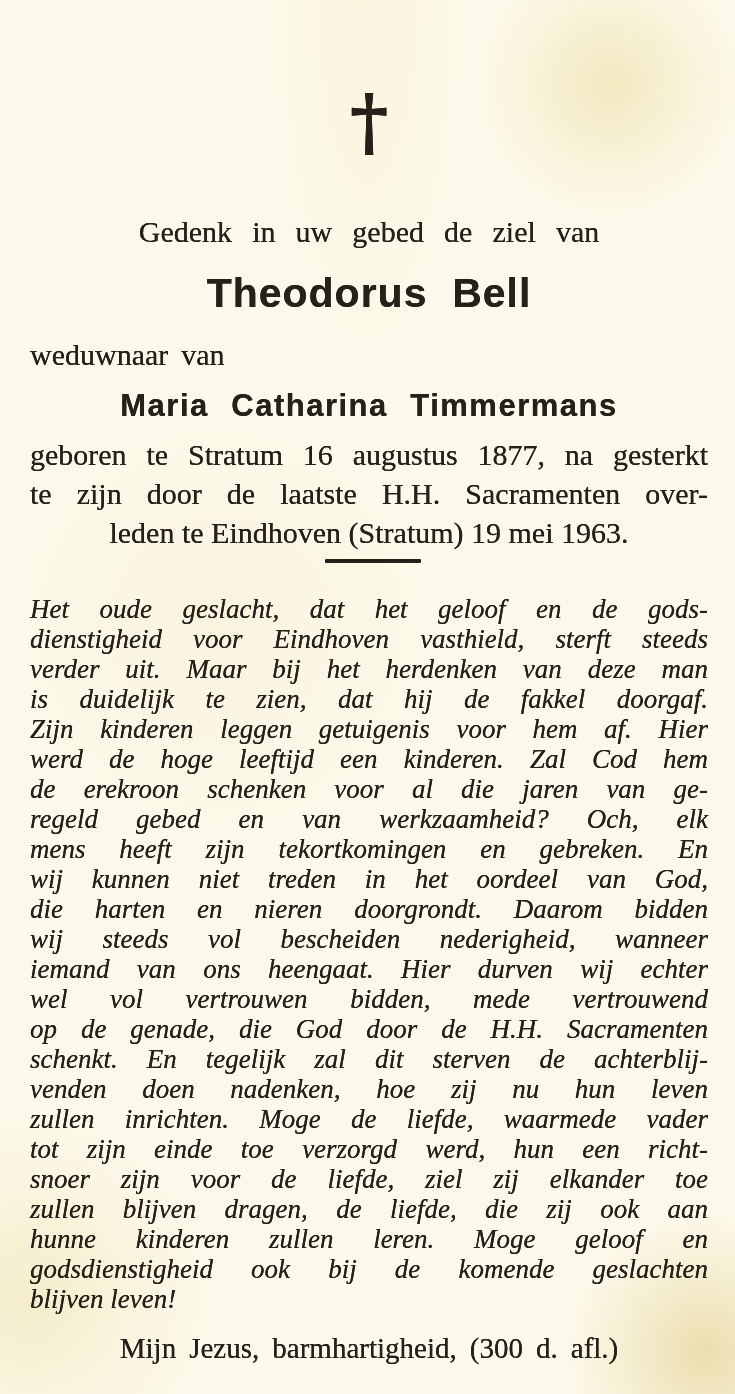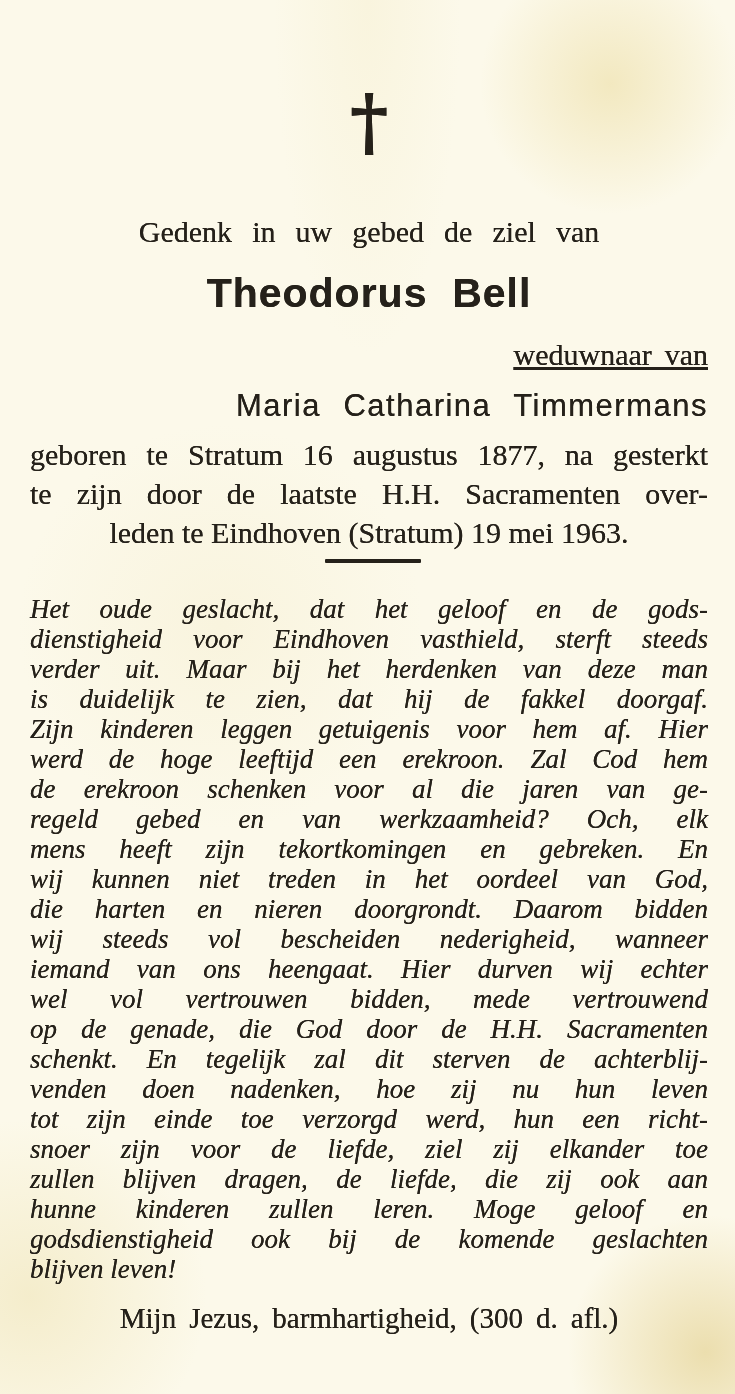--- a/index.html
+++ b/index.html
@@ -51,31 +51,30 @@
     text-align: center;
     font-family: "Liberation Sans", sans-serif;
     font-weight: bold;
     font-size: 41px;
     line-height: 46px;
     letter-spacing: 1px;
     word-spacing: 0.30em;
   }
   .relation {
     margin-top: 21px;
-    text-align: right;
+    text-align: left;
     font-size: 30px;
     line-height: 35px;
     word-spacing: 0.18em;
-    text-decoration: underline;
   }
   .spouse {
     margin-top: 15px;
-    text-align: right;
+    text-align: center;
     font-family: "Liberation Sans", sans-serif;
-    font-weight: normal;
+    font-weight: bold;
     font-size: 31px;
     line-height: 37px;
     letter-spacing: 1.5px;
     word-spacing: 0.40em;
   }
   .dates {
     margin-top: 11px;
     font-size: 30px;
     line-height: 39px;
   }
@@ -136,32 +135,33 @@
   </div>
 
   <div class="divider"></div>
 
   <div class="body-text">
     <div class="jline">Het oude geslacht, dat het geloof en de gods-</div>
     <div class="jline">dienstigheid voor Eindhoven vasthield, sterft steeds</div>
     <div class="jline">verder uit. Maar bij het herdenken van deze man</div>
     <div class="jline">is duidelijk te zien, dat hij de fakkel doorgaf.</div>
     <div class="jline">Zijn kinderen leggen getuigenis voor hem af. Hier</div>
-    <div class="jline">werd de hoge leeftijd een erekroon. Zal Cod hem</div>
+    <div class="jline">werd de hoge leeftijd een kinderen. Zal Cod hem</div>
     <div class="jline">de erekroon schenken voor al die jaren van ge-</div>
     <div class="jline">regeld gebed en van werkzaamheid? Och, elk</div>
     <div class="jline">mens heeft zijn tekortkomingen en gebreken. En</div>
     <div class="jline">wij kunnen niet treden in het oordeel van God,</div>
     <div class="jline">die harten en nieren doorgrondt. Daarom bidden</div>
     <div class="jline">wij steeds vol bescheiden nederigheid, wanneer</div>
     <div class="jline">iemand van ons heengaat. Hier durven wij echter</div>
     <div class="jline">wel vol vertrouwen bidden, mede vertrouwend</div>
     <div class="jline">op de genade, die God door de H.H. Sacramenten</div>
     <div class="jline">schenkt. En tegelijk zal dit sterven de achterblij-</div>
     <div class="jline">venden doen nadenken, hoe zij nu hun leven</div>
+    <div class="jline">zullen inrichten. Moge de liefde, waarmede vader</div>
     <div class="jline">tot zijn einde toe verzorgd werd, hun een richt-</div>
     <div class="jline">snoer zijn voor de liefde, ziel zij elkander toe</div>
     <div class="jline">zullen blijven dragen, de liefde, die zij ook aan</div>
     <div class="jline">hunne kinderen zullen leren. Moge geloof en</div>
     <div class="jline">godsdienstigheid ook bij de komende geslachten</div>
     <div class="jline jline--left">blijven leven!</div>
   </div>
 
   <div class="closing">Mijn Jezus, barmhartigheid, (300 d. afl.)</div>
 

